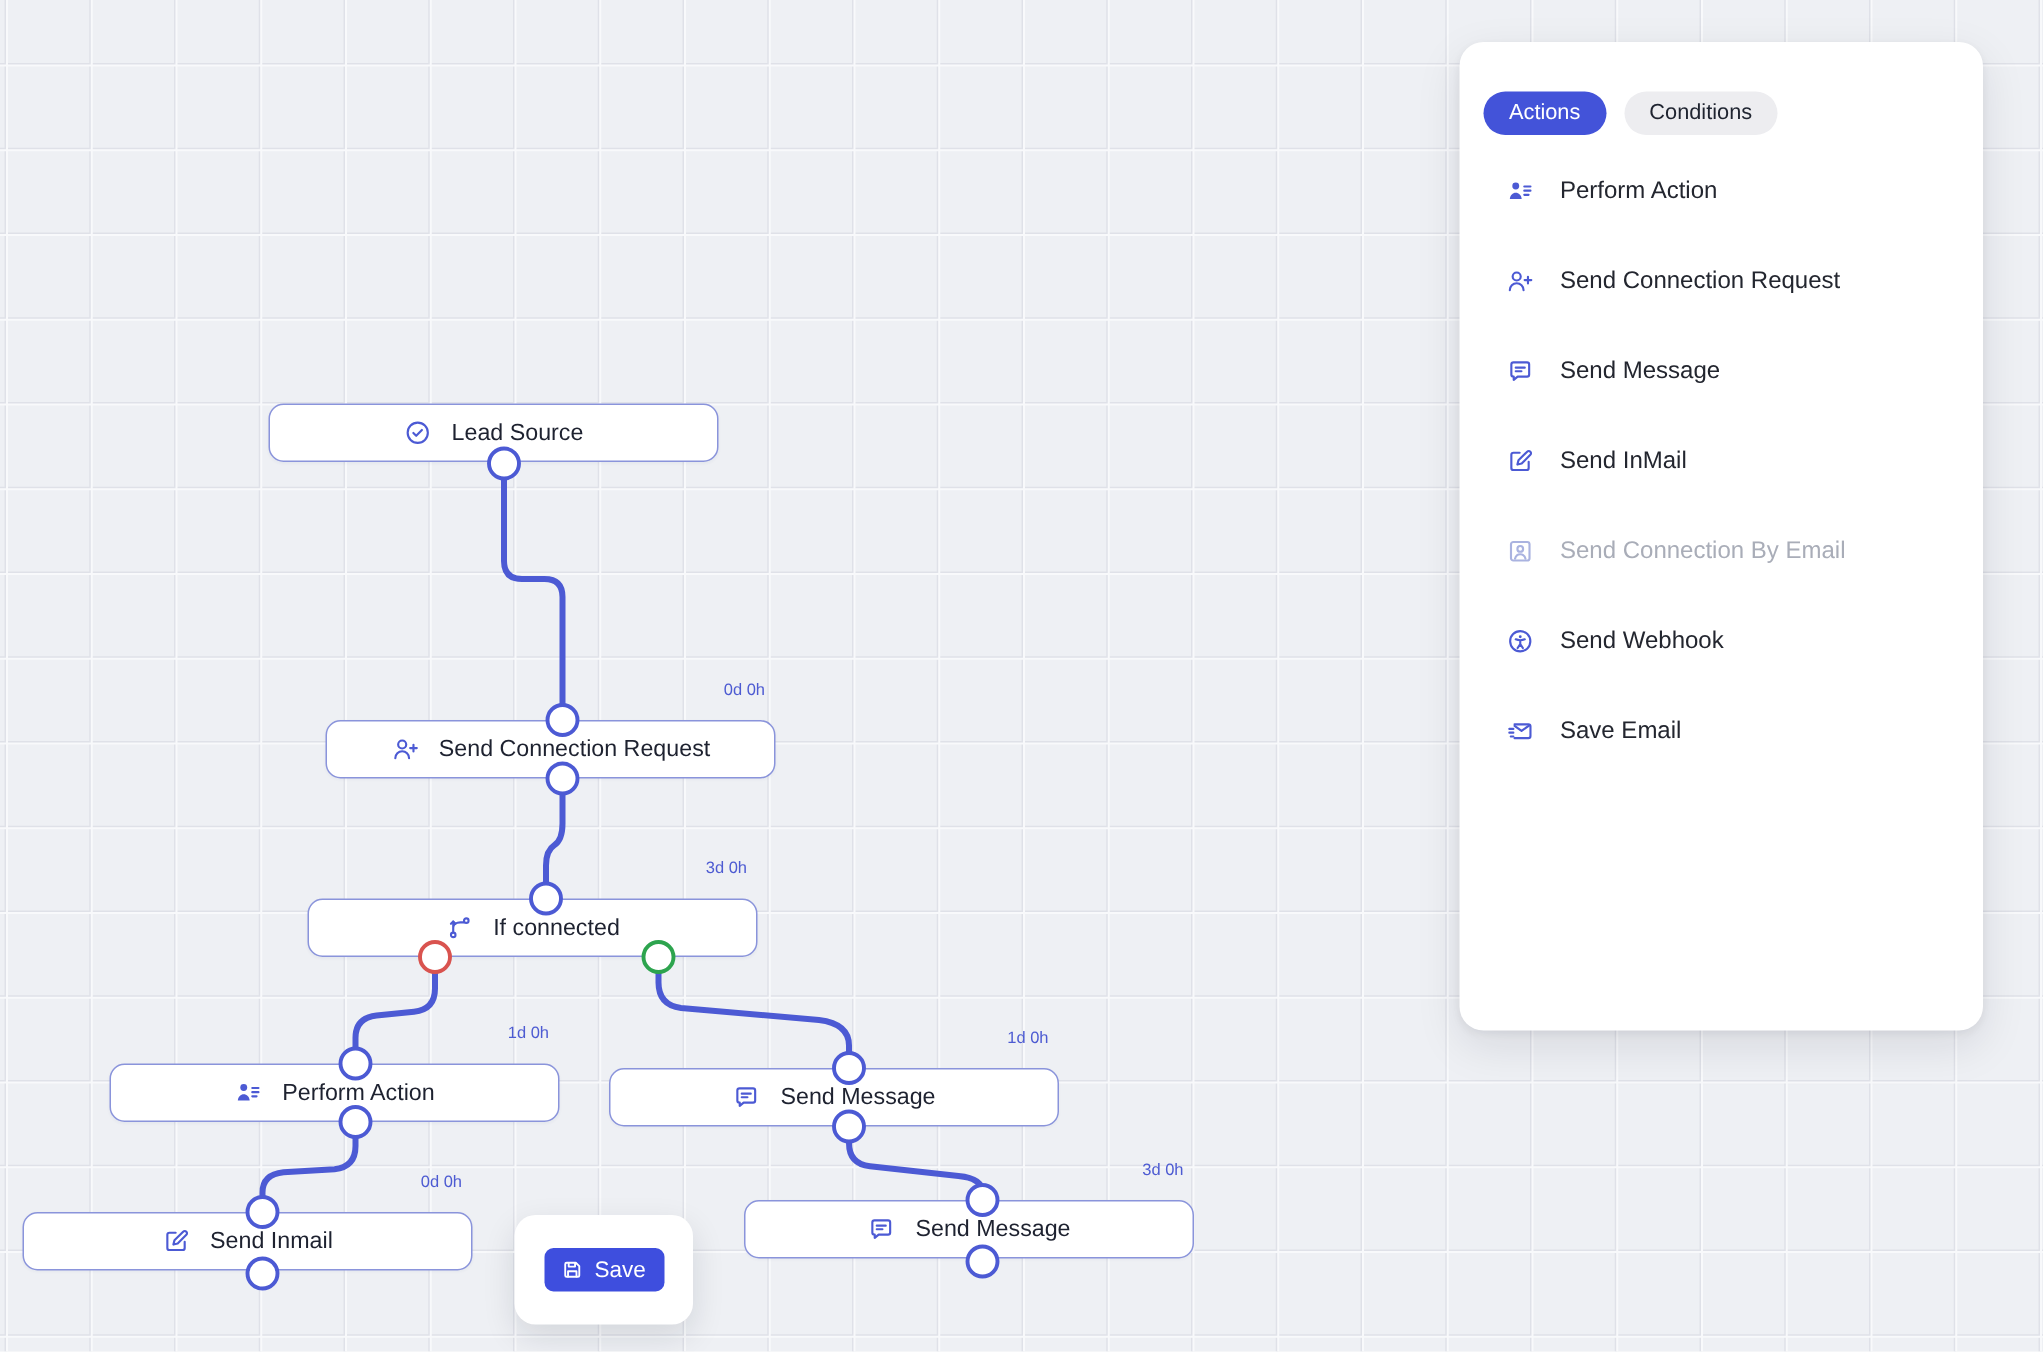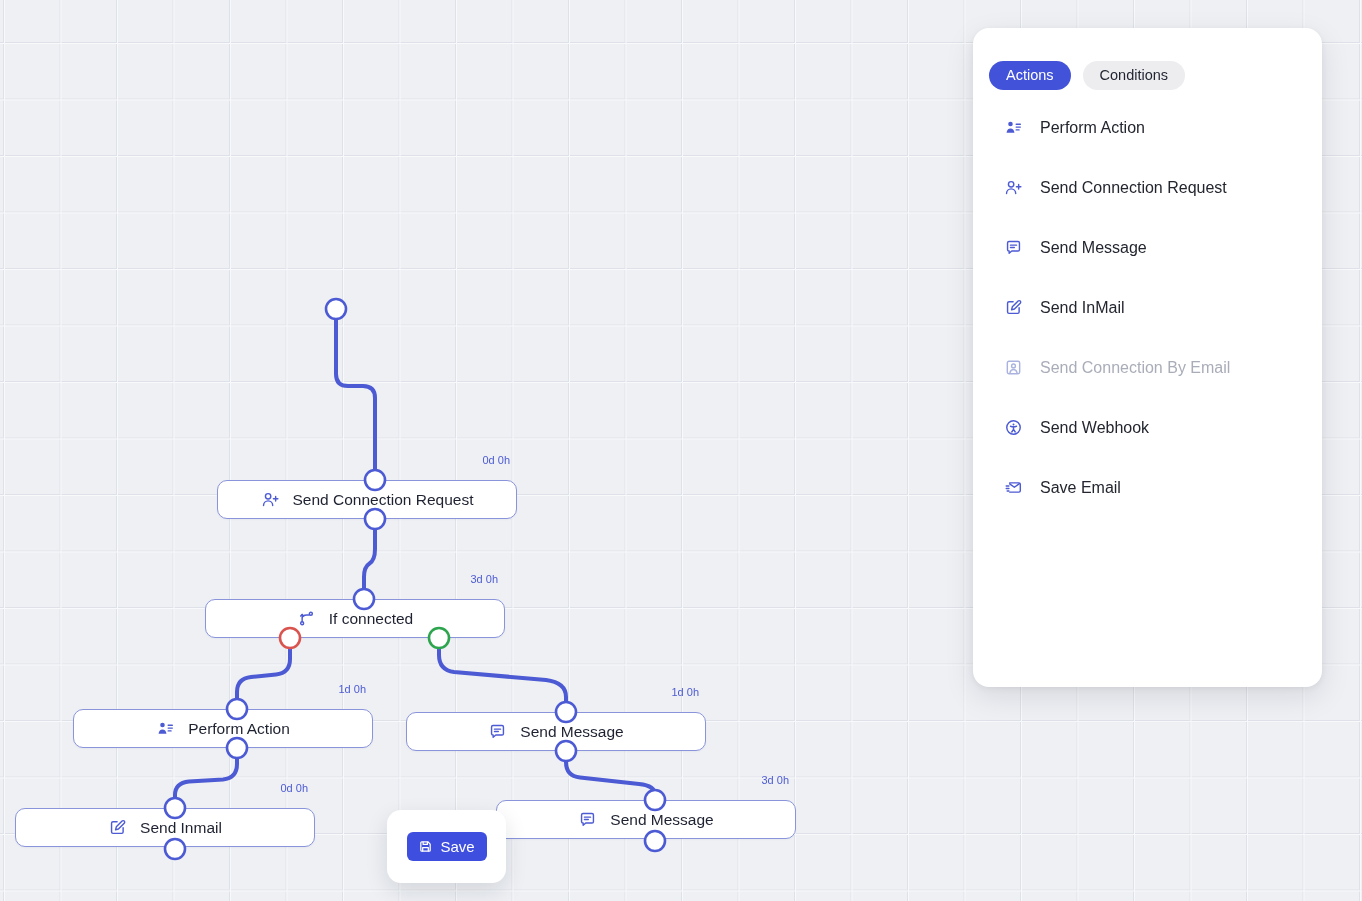--- a/index.html
+++ b/index.html
@@ -58,21 +58,21 @@
   .panel-item .picon { width:19px; height:19px; color:#4c5ad4; flex:0 0 auto; display:flex; }
   .panel-item .picon svg { width:100%; height:100%; }
   .panel-item.disabled { color:#a9adb8; cursor:default; }
   .panel-item.disabled .picon { color:#aab3e0; }
 
   
   .save-card {
     position:absolute; left:343px; top:810px; width:119px; height:73px; z-index:4;
     background:#ffffff; border-radius:14px;
     box-shadow:0 8px 22px rgba(16,24,40,.12);
-    display:flex; align-items:center; justify-content:center;margin-left:44px;
+    display:flex; align-items:center; justify-content:center;
   }
   .save-btn {
     background:#3e4ede; color:#ffffff; border:none; cursor:pointer;
     width:80px; height:29px; border-radius:6px; font-family:inherit;
     font-size:15px; display:flex; align-items:center; justify-content:center; gap:7px;
   }
   .save-btn svg { width:15px; height:15px; }
 
   .ic { fill:none; stroke:currentColor; stroke-width:1.8; stroke-linecap:round; stroke-linejoin:round; }
 </style>
@@ -85,20 +85,29 @@
     <g fill="none" stroke="#4c5ad4" stroke-width="4" stroke-linecap="round" stroke-linejoin="round">
       <path d="M336 309 L336 374 Q336 386 348 386 L363 386 Q375 386 375 398 L375 480"></path>
       <path d="M375 519 L375 549 Q375 560 369.5 563.5 Q364 567 364 577 L364 599"></path>
       <path d="M290 638 L290 659 Q290 673 276 674.5 L251 677 Q237 678.5 237 692 L237 709"></path>
       <path d="M439 638 L439 655 Q439 670 454 672 L546 680 Q566 682.5 566 697 L566 712"></path>
       <path d="M237 748 L237 764 Q237 778 223 779.5 L189 781.5 Q175 783 175 795 L175 808"></path>
       <path d="M566 751 L566 762 Q566 776 580 777.5 L639 784 Q655 785.5 655 795 L655 800"></path>
     </g>
   </svg>
 
+  <div class="node" style="left:179px; top:269px;">
+    <span class="nicon">
+      <svg viewBox="0 0 24 24" class="ic">
+          <circle cx="12" cy="12" r="8.5"></circle>
+          <path d="M8.3 12.2l2.4 2.4 4.8-5"></path>
+        </svg>
+    </span>
+    <span>Lead Source</span>
+  </div>
 
   <div class="node" style="left:217px; top:480px;">
     <span class="delay">0d 0h</span>
     <span class="nicon">
       <svg viewBox="0 0 24 24" class="ic">
           <circle cx="9" cy="8" r="3.4"></circle>
           <path d="M3.2 19.5a5.8 5.8 0 0 1 11.6 0"></path>
           <path d="M18.5 8.2v5.6M15.7 11h5.6"></path>
         </svg>
     </span>

